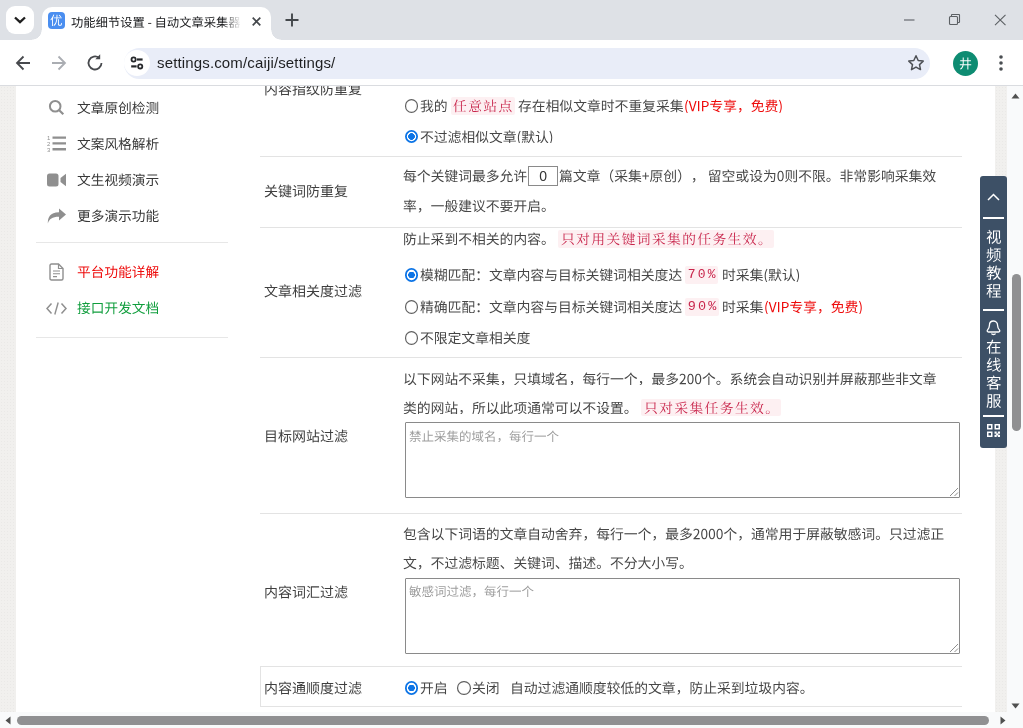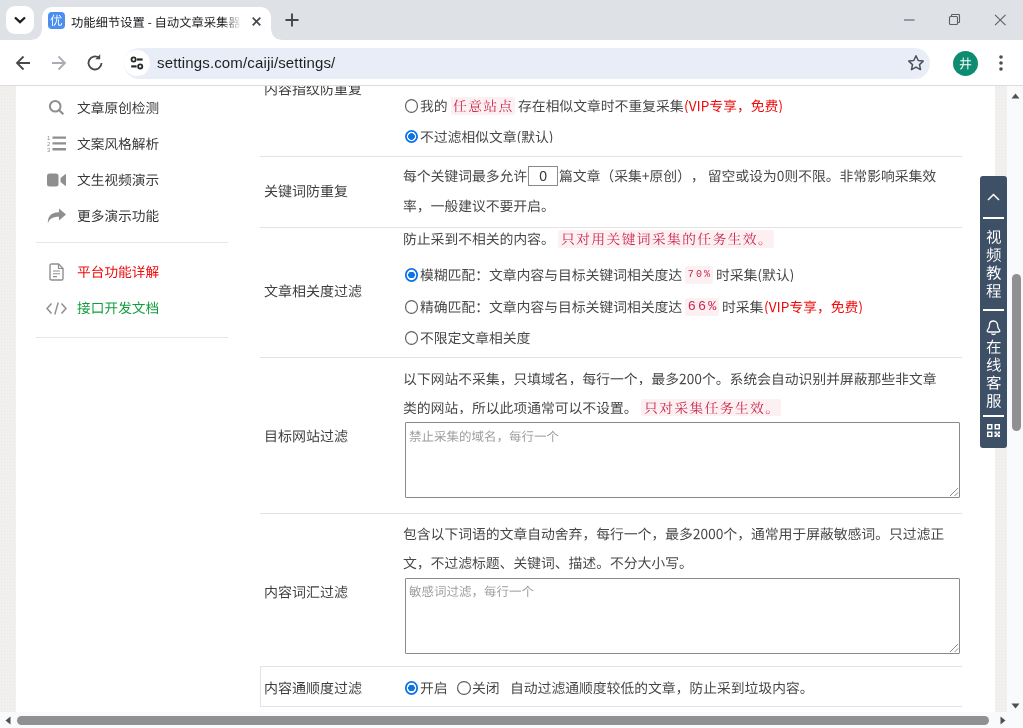--- a/index.html
+++ b/index.html
@@ -455,21 +455,21 @@
           <use href="#g48" x="12000"></use>
           <use href="#g49" x="13000"></use>
           <use href="#g50" x="14000"></use>
           <use href="#g51" x="15000"></use>
           <use href="#g48" x="16000"></use>
           <use href="#g52" x="17000"></use>
           <use href="#g118" x="18000"></use>
         </g>
       </svg>
       <span style="background:#fdf0f2;border-radius:2px;padding:2px 2.5px;margin:0 3.5px;display:flex">
-        <span style="font-family:'Liberation Mono',monospace;font-size:10px;line-height:13.5px;letter-spacing:2.2px;margin-right:-2.2px;color:#c9274d">70%</span>
+        <span style="font-family:'Liberation Mono',monospace;font-size:13px;line-height:13.5px;letter-spacing:2.2px;margin-right:-2.2px;color:#c9274d">70%</span>
       </span>
       <svg style="width:78.33px;height:13.80px;flex:none;" viewBox="0 0 5676 1000" fill="#464646">
         <g transform="translate(0,880) scale(1,-1)">
           <use href="#g67" x="0"></use>
           <use href="#g13" x="1000"></use>
           <use href="#g14" x="2000"></use>
           <use href="#g69" x="3000"></use>
           <use href="#g79" x="3338"></use>
           <use href="#g80" x="4338"></use>
           <use href="#g78" x="5338"></use>
@@ -495,21 +495,21 @@
           <use href="#g48" x="12000"></use>
           <use href="#g49" x="13000"></use>
           <use href="#g50" x="14000"></use>
           <use href="#g51" x="15000"></use>
           <use href="#g48" x="16000"></use>
           <use href="#g52" x="17000"></use>
           <use href="#g118" x="18000"></use>
         </g>
       </svg>
       <span style="background:#fdf0f2;border-radius:2px;padding:2px 2.5px;margin:0 3.5px;display:flex">
-        <span style="font-family:'Liberation Mono',monospace;font-size:13.5px;line-height:13.5px;letter-spacing:2.2px;margin-right:-2.2px;color:#c9274d">66%</span>
+        <span style="font-family:'Liberation Mono',monospace;font-size:13.5px;line-height:13.5px;letter-spacing:2.2px;margin-right:-2.2px;color:#c9274d">90%</span>
       </span>
       <svg style="width:41.40px;height:13.80px;flex:none;" viewBox="0 0 3000 1000" fill="#464646">
         <g transform="translate(0,880) scale(1,-1)">
           <use href="#g67" x="0"></use>
           <use href="#g13" x="1000"></use>
           <use href="#g14" x="2000"></use>
         </g>
       </svg>
       <svg style="width:99.04px;height:13.80px;flex:none;" viewBox="0 0 7177 1000" fill="#ee0a0a">
         <g transform="translate(0,880) scale(1,-1)">

